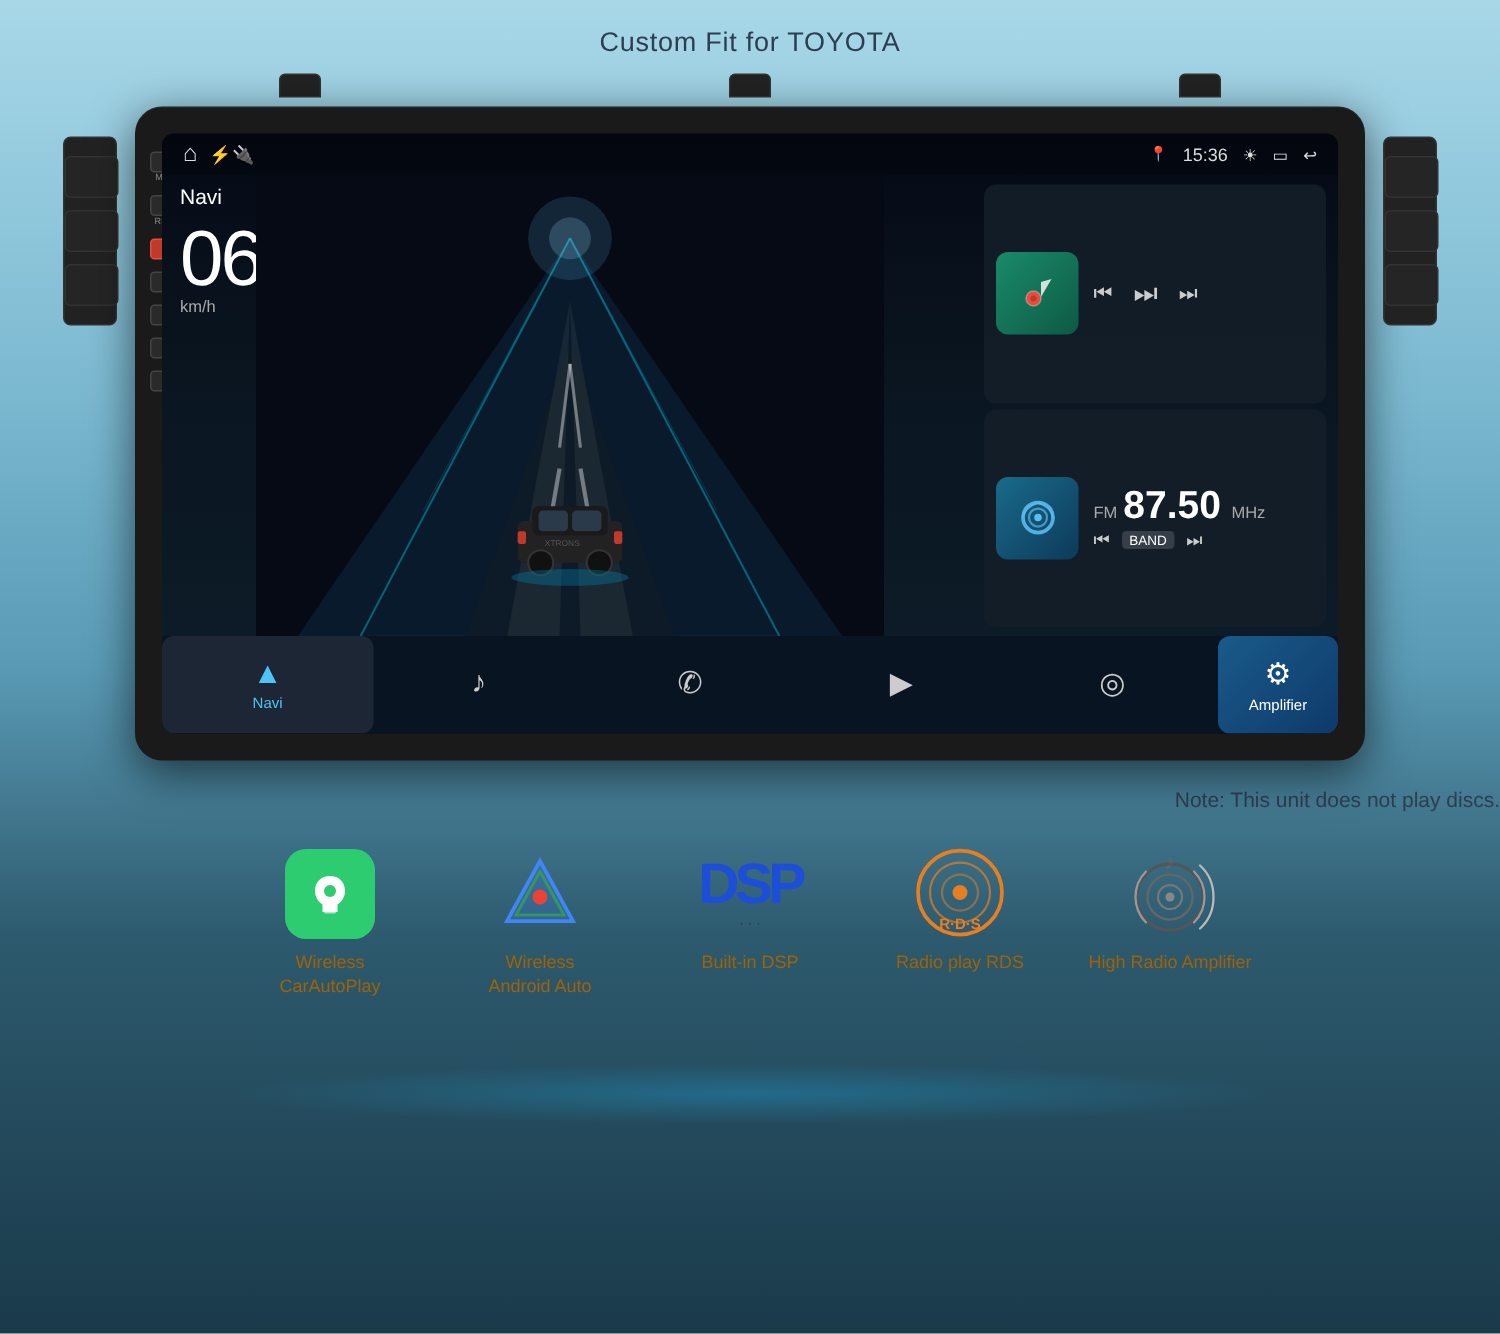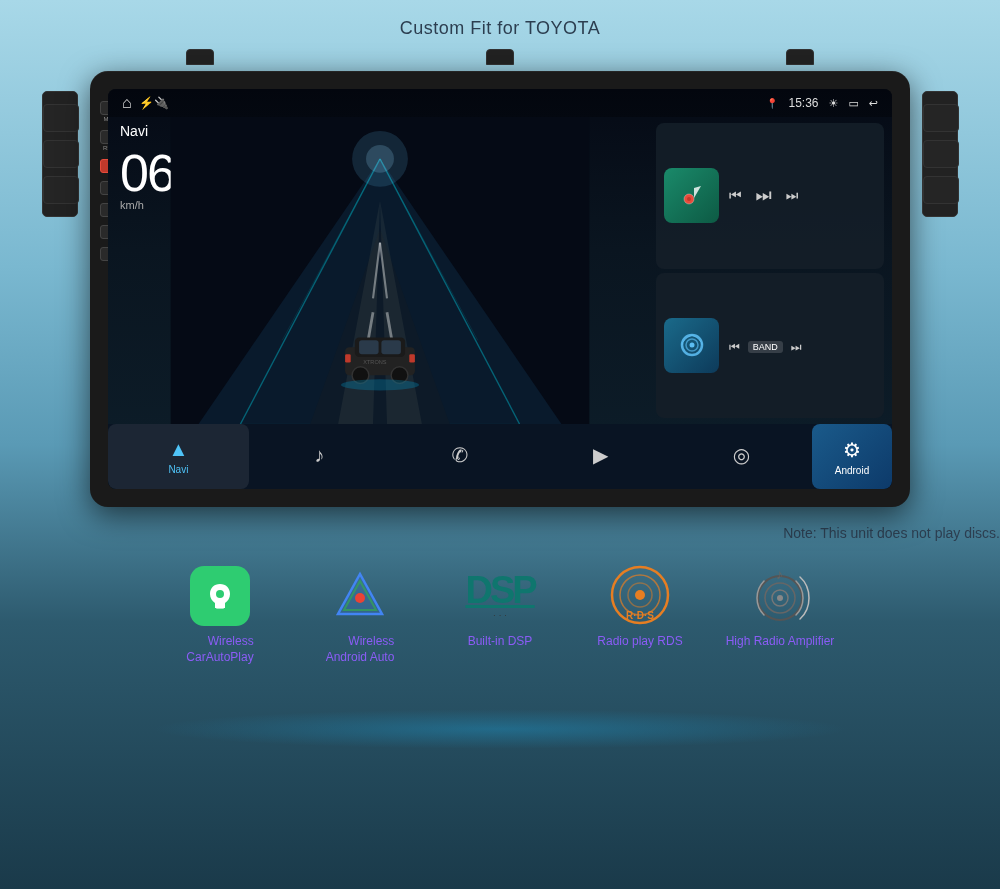--- a/index.html
+++ b/index.html
@@ -315,23 +315,23 @@
       width: 110px;
     }
     .feature-icon-container {
       width: 65px;
       height: 65px;
       display: flex;
       align-items: center;
       justify-content: center;
     }
     .feature-label {
-      text-align: right;
+      text-align: center;
       font-size: 12px;
-      color: #8b5cf6;
+      color: #a16207;
       line-height: 1.3;
     }
 
     
     .carplay-icon {
       background: #2ecc71;
       border-radius: 14px;
       width: 60px;
       height: 60px;
       display: flex;
@@ -504,20 +504,25 @@
                 <div class="radio-icon-box">
                   <svg width="34" height="34" viewBox="0 0 34 34">
                     <circle cx="17" cy="17" r="10" fill="none" stroke="rgba(100,200,255,0.8)" stroke-width="2.5"></circle>
                     <circle cx="17" cy="17" r="6" fill="none" stroke="rgba(100,200,255,0.6)" stroke-width="1.5"></circle>
                     <circle cx="17" cy="17" r="2.5" fill="rgba(100,200,255,0.9)"></circle>
                     <path d="M17 7 Q 27 12 27 17" fill="none" stroke="rgba(100,200,255,0.5)" stroke-width="1"></path>
                     <path d="M17 7 Q 7 12 7 17" fill="none" stroke="rgba(100,200,255,0.5)" stroke-width="1"></path>
                   </svg>
                 </div>
                 <div class="radio-info">
+                  <div style="display:flex; align-items:baseline; gap:4px;">
+                    <span class="radio-band">FM</span>
+                    <span class="radio-freq">87.50</span>
+                    <span class="radio-mhz">MHz</span>
+                  </div>
                   <div class="radio-controls">
                     <span class="radio-btn">⏮</span>
                     <span class="band-btn">BAND</span>
                     <span class="radio-btn">⏭</span>
                   </div>
                 </div>
               </div>
             </div>
           </div>
 
@@ -537,21 +542,21 @@
             <div class="app-btn">
               <span class="app-icon">▶</span>
               <span class="app-label"></span>
             </div>
             <div class="app-btn">
               <span class="app-icon">◎</span>
               <span class="app-label"></span>
             </div>
             <div class="app-btn settings-btn">
               <span class="app-icon settings-icon">⚙</span>
-              <span class="app-label settings-label">Android</span>
+              <span class="app-label settings-label">Amplifier</span>
             </div>
           </div>
         </div>
       </div>
     </div>
 
     <div style="width:40px; position:relative; flex-shrink:0;">
       <div style="position:absolute; right:-8px; top:20px; width:36px; background:#222; border-radius:5px; border:1px solid #333; padding:4px 0;">
         <div class="bracket-ear"></div>
         <div class="bracket-ear"></div>
@@ -591,21 +596,21 @@
           <circle cx="30" cy="32" r="5" fill="#ea4335"></circle>
         </svg>
       </div>
     </div>
     <div class="feature-label">Wireless<br>Android Auto</div>
   </div>
 
   <div class="feature-item">
     <div class="feature-icon-container">
       <div style="display:flex; flex-direction:column; align-items:center;">
-        <span style="font-size:38px; font-weight:900; color:#0f766e; letter-spacing:-3px; line-height:1;text-decoration:underline;">DSP</span>
+        <span style="font-size:38px; font-weight:900; color:#1d4ed8; letter-spacing:-3px; line-height:1;">DSP</span>
         <div style="display:flex; gap:3px; margin-top:2px;">
           <span style="font-size:8px; color:#333;">·</span>
           <span style="font-size:8px; color:#333;">·</span>
           <span style="font-size:8px; color:#333;">·</span>
         </div>
       </div>
     </div>
     <div class="feature-label">Built-in DSP</div>
   </div>
 

